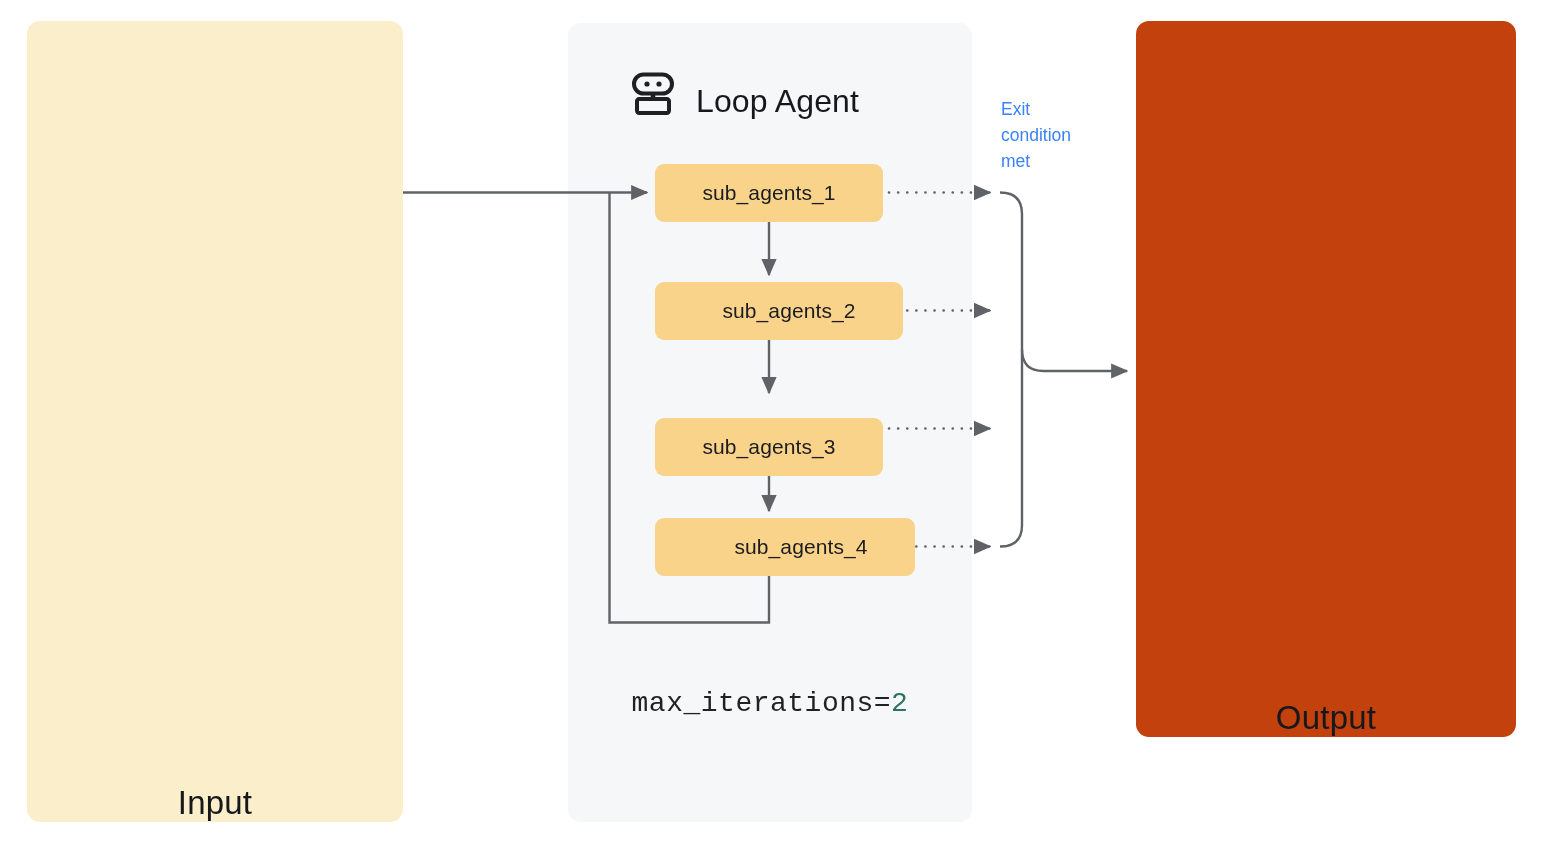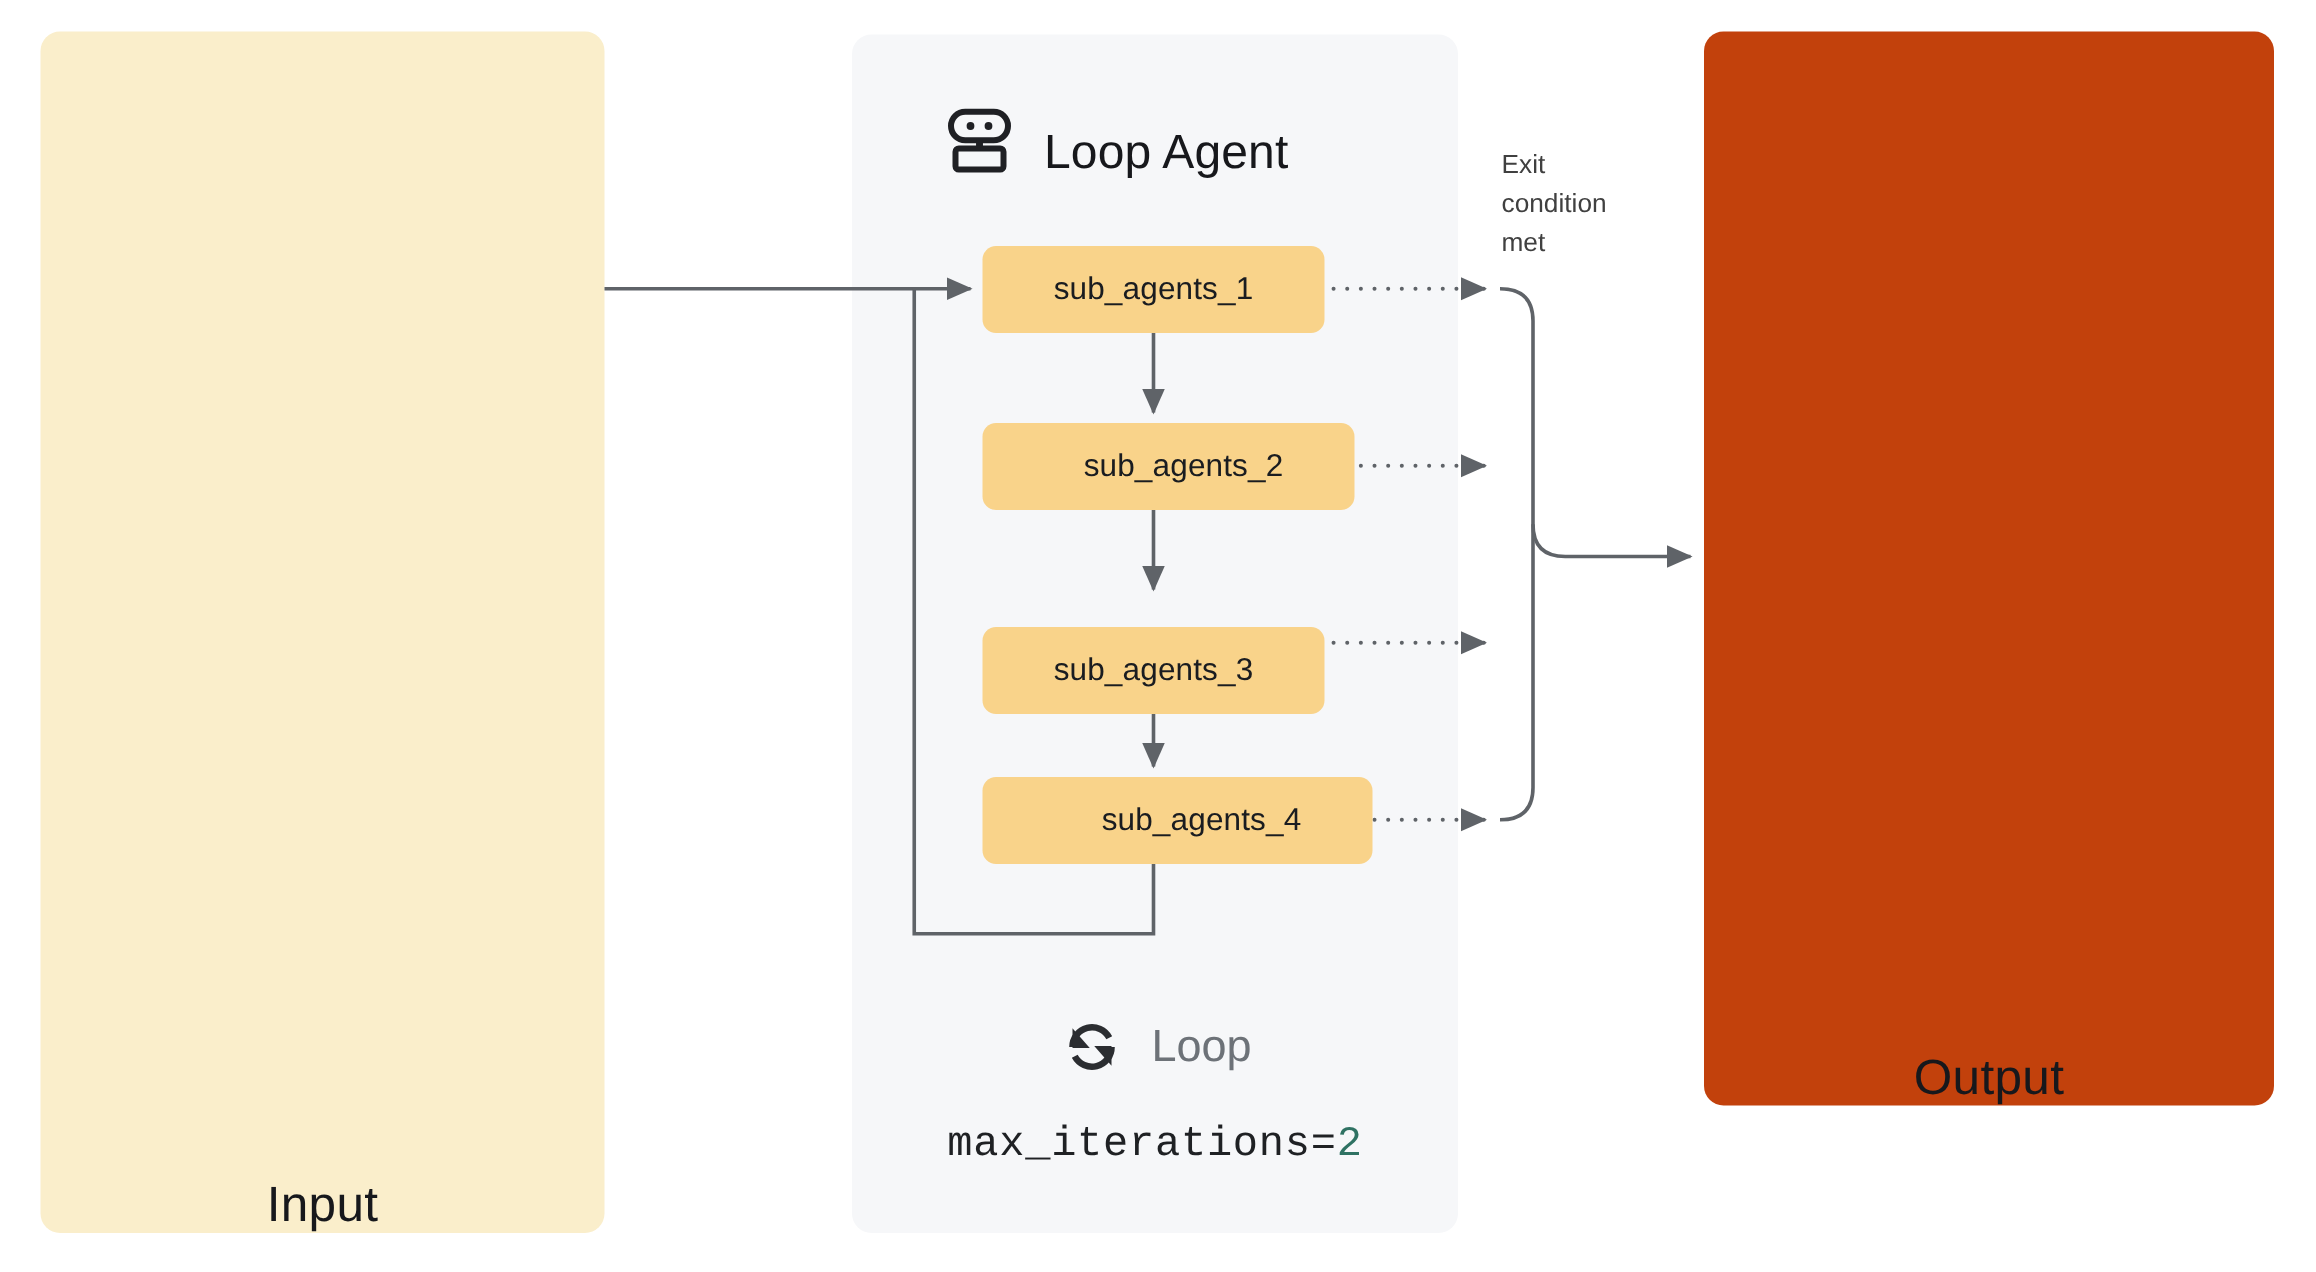--- a/index.html
+++ b/index.html
@@ -99,21 +99,21 @@
   }
 
   
   #exit-caption {
     position: absolute;
     left: 1001px;
     top: 96px;
     width: 110px;
     font-size: 17.5px;
     line-height: 26px;
-    color: #404040;
+    color: #3b82f6;
   }
 
   
   #loop-footer {
     position: absolute;
     left: 568px;
     top: 668px;
     width: 404px;
     text-align: center;
   }
@@ -212,29 +212,16 @@
     <span class="agent-box-label">sub_agents_4</span>
   </div>
 
   <div id="exit-caption">
     <div>Exit</div>
     <div>condition</div>
     <div>met</div>
   </div>
 
   <div id="loop-footer">
-    <div id="loop-row">
-      <span>
-        <svg class="loop-icon" viewBox="0 0 44 44" xmlns="http://www.w3.org/2000/svg">
-
-          <path d="M 9 22 A 13 13 0 0 1 33.5 15.8" fill="none" stroke="#2b2d31" stroke-width="4.4" stroke-linecap="butt"></path>
-          <path d="M 9 9.5 L 9 22.6 L 20.5 22.6 z" fill="#2b2d31"></path>
-
-          <path d="M 35 22 A 13 13 0 0 1 10.5 28.2" fill="none" stroke="#2b2d31" stroke-width="4.4" stroke-linecap="butt"></path>
-          <path d="M 35 34.5 L 35 21.4 L 23.5 21.4 z" fill="#2b2d31"></path>
-        </svg>
-      </span>
-      <span id="loop-label">Loop</span>
-    </div>
     <div id="max-iter"><span>max_iterations=</span><span class="num">2</span></div>
   </div>
 
 </div>
 
 </body></html>

